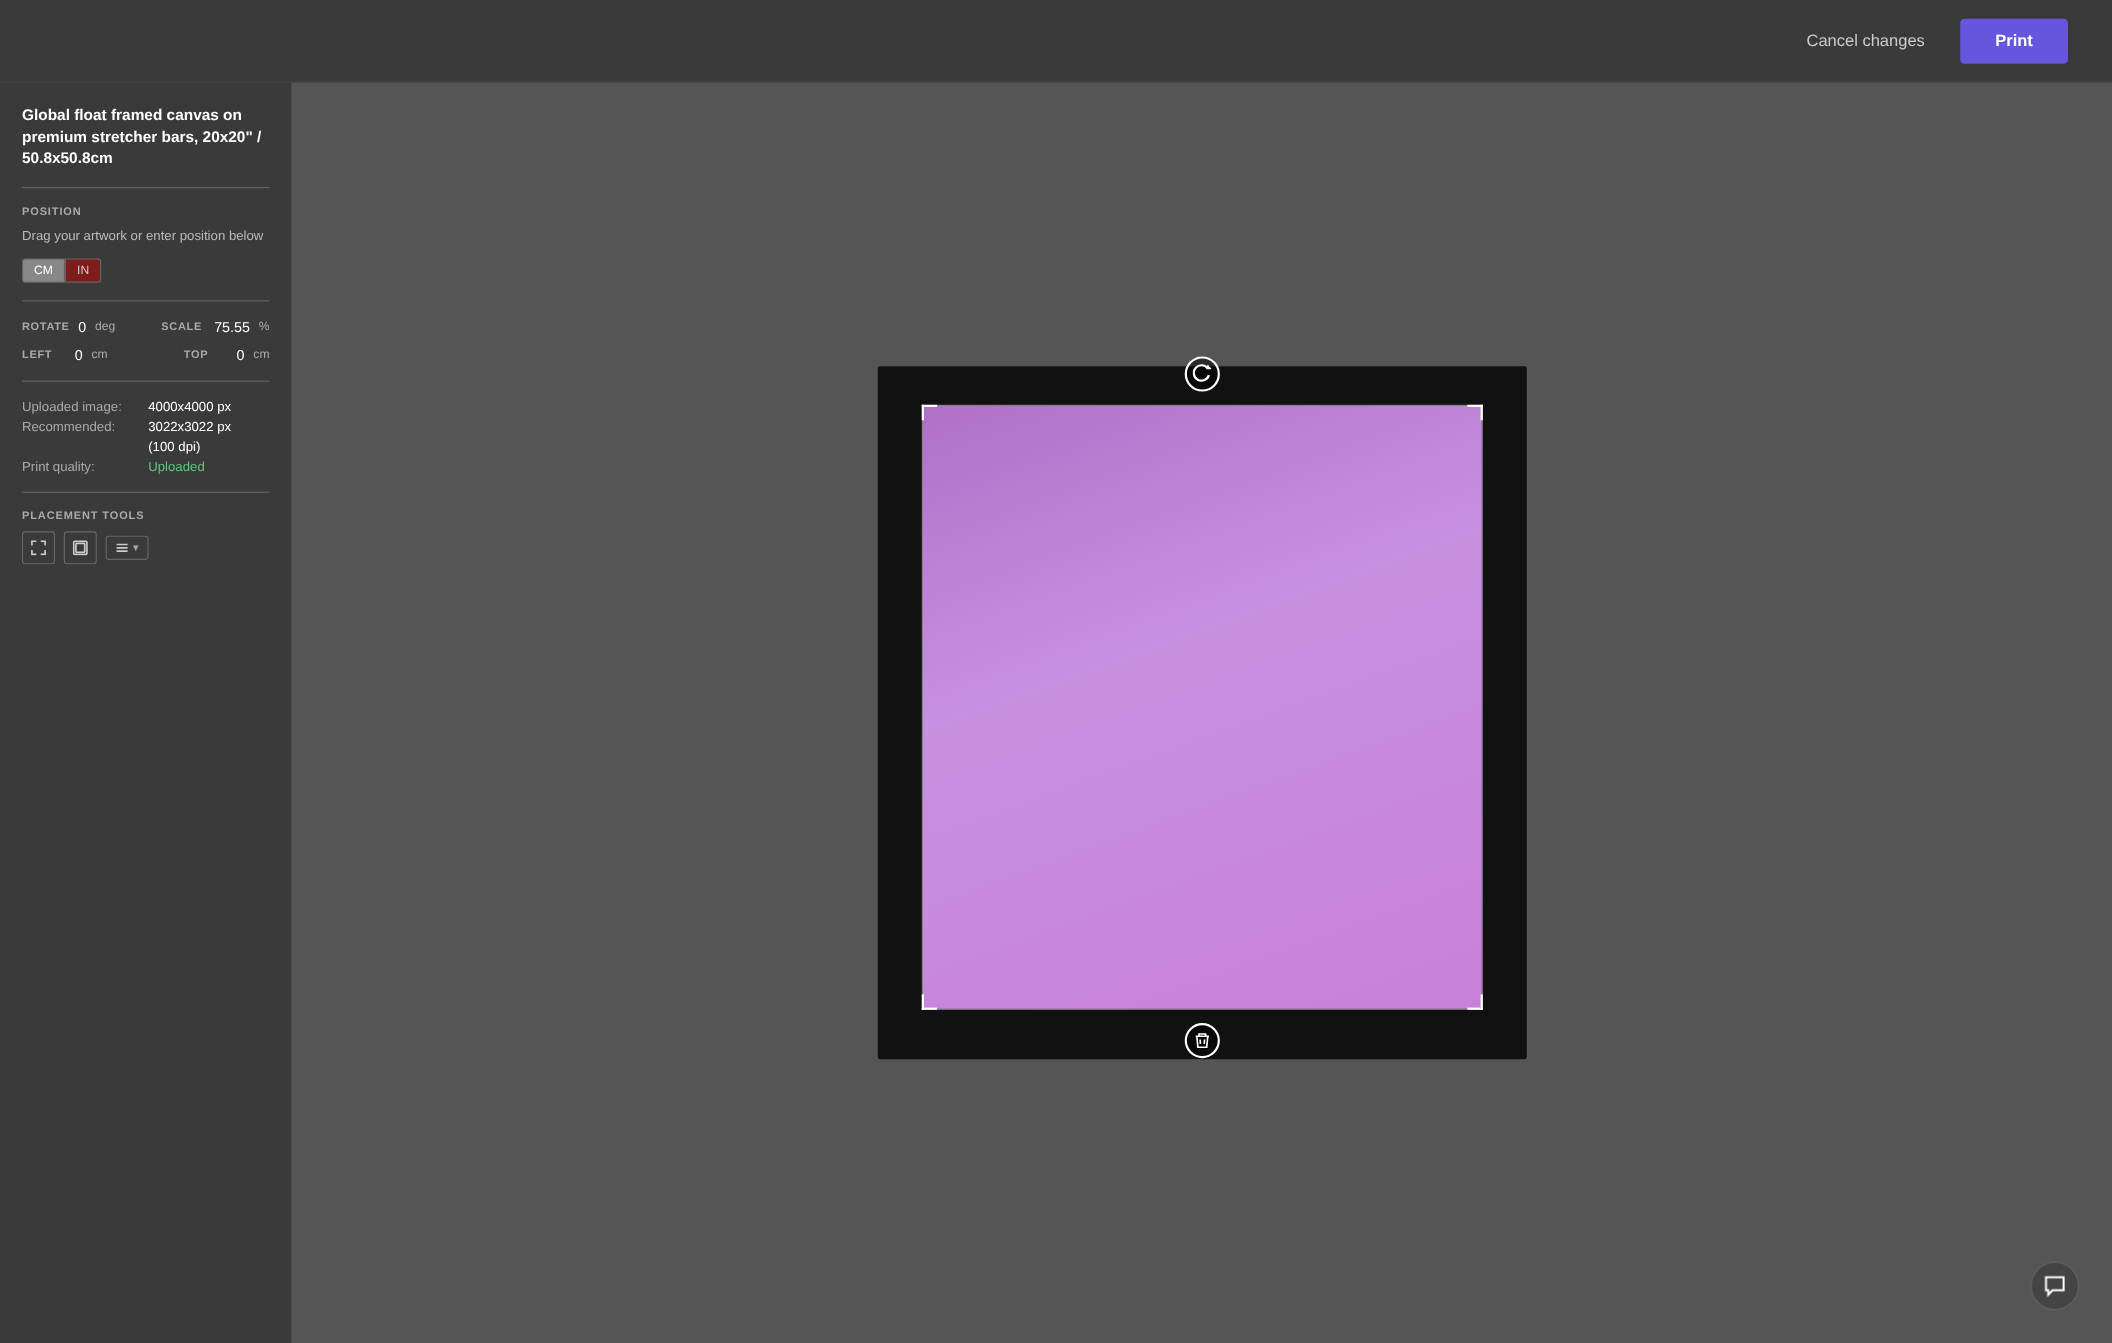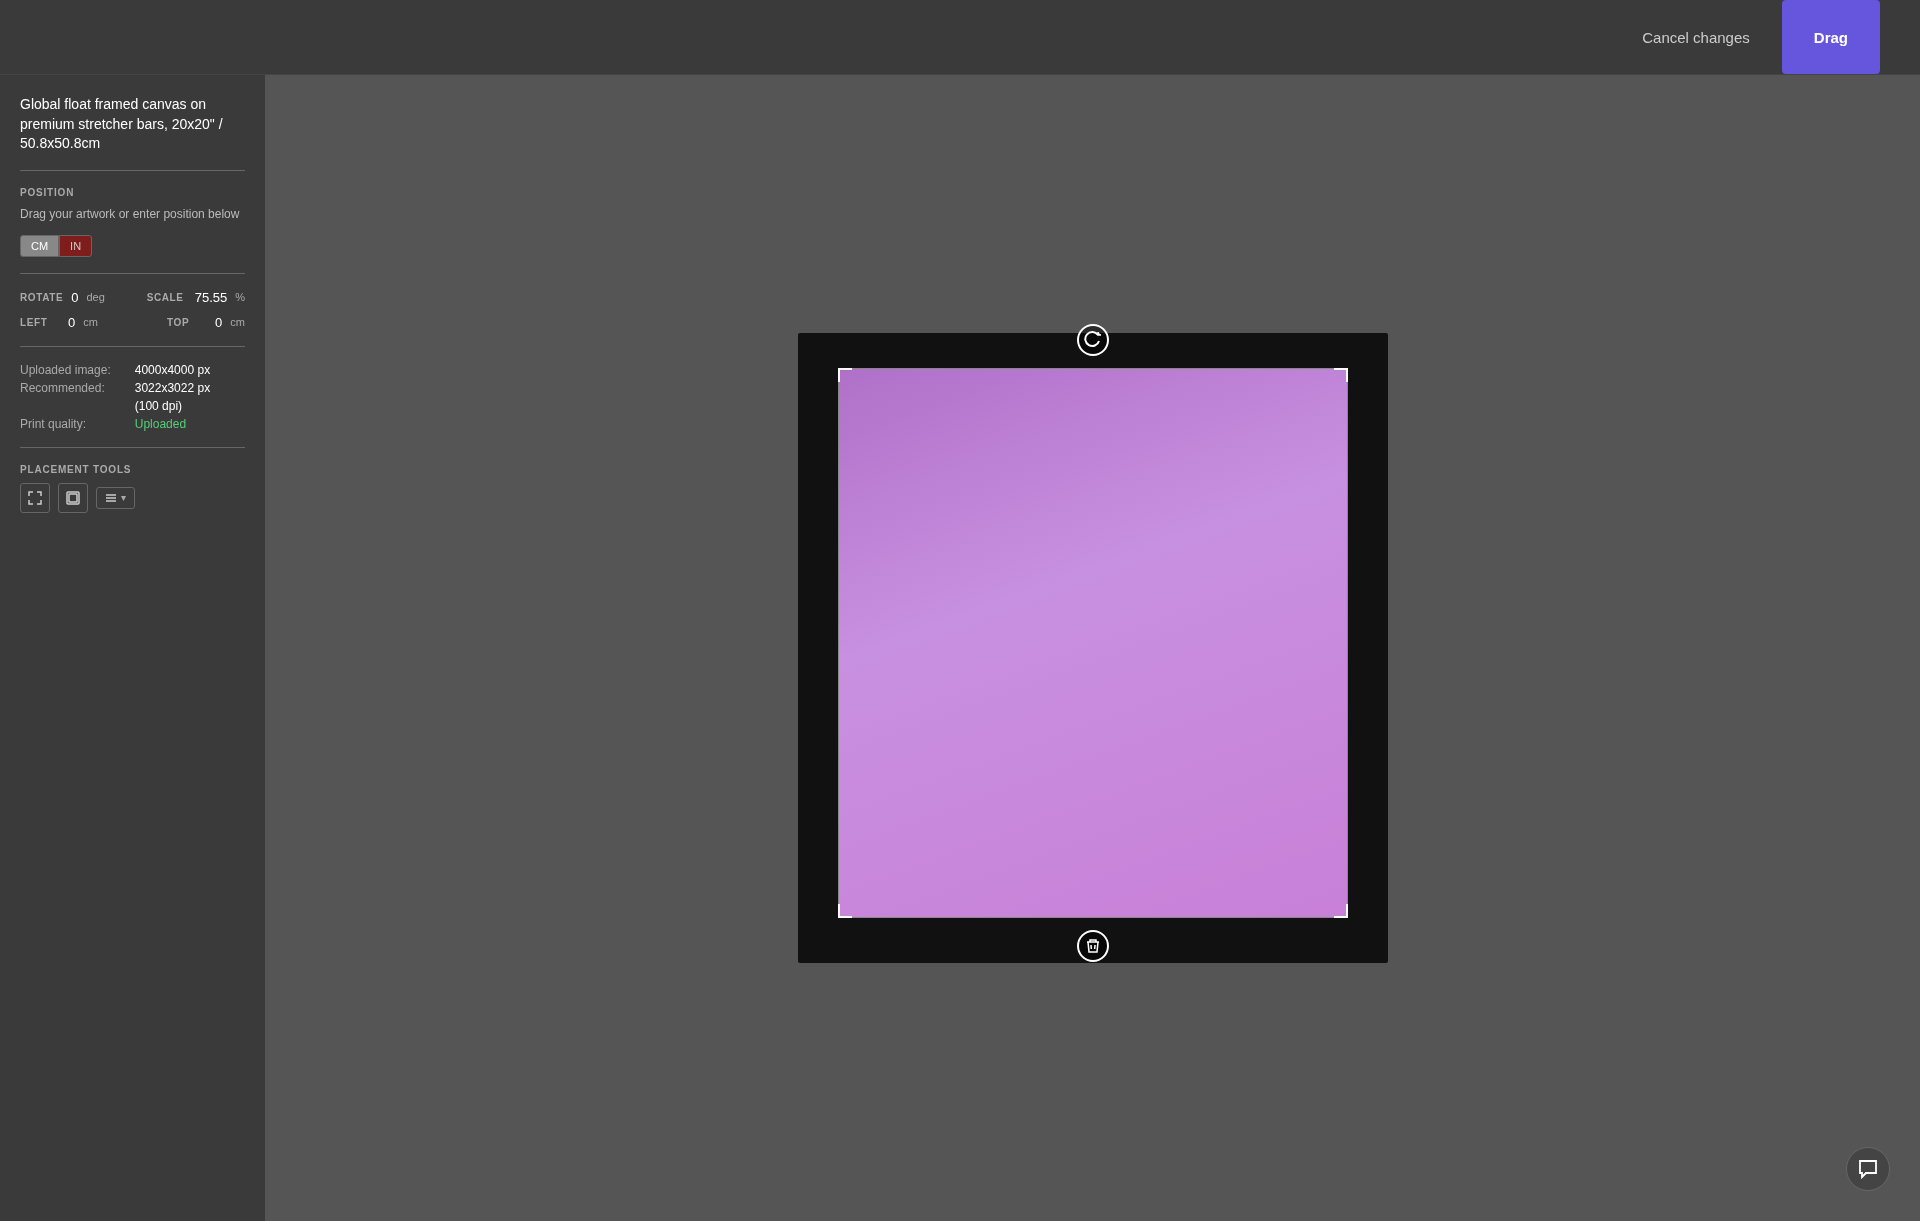--- a/index.html
+++ b/index.html
@@ -13,20 +13,21 @@
       display: flex;
       flex-direction: column;
     }
 
     
     .top-bar {
       width: 100%;
       height: 75px;
       background: #3a3a3a;
       display: flex;
+      align-items: center;
       justify-content: flex-end;
       padding: 0 40px;
       gap: 16px;
       flex-shrink: 0;
       border-bottom: 1px solid #444;
     }
 
     .cancel-btn {
       background: transparent;
       border: none;
@@ -58,21 +59,21 @@
     .left-panel {
       width: 265px;
       background: #3a3a3a;
       padding: 20px;
       flex-shrink: 0;
       overflow-y: auto;
     }
 
     .panel-title {
       font-size: 14px;
-      font-weight: 400;
+      font-weight: 700;
       color: #ffffff;
       line-height: 1.4;
       margin-bottom: 16px;
     }
 
     .divider {
       border: none;
       border-top: 1px solid #666;
       margin: 16px 0;
     }
@@ -324,21 +325,21 @@
     .sheep-drawing {
       width: 480px;
       height: 520px;
     }
   </style>
 </head>
 <body>
 
 <div class="top-bar">
   <button class="cancel-btn">Cancel changes</button>
-  <button class="save-btn">Drag</button>
+  <button class="save-btn">Print</button>
 </div>
 
 <div class="main-layout">
 
   <div class="left-panel">
 
     <div class="panel-title">Global float framed canvas on premium stretcher bars, 20x20" / 50.8x50.8cm</div>
 
     <hr class="divider">
 

